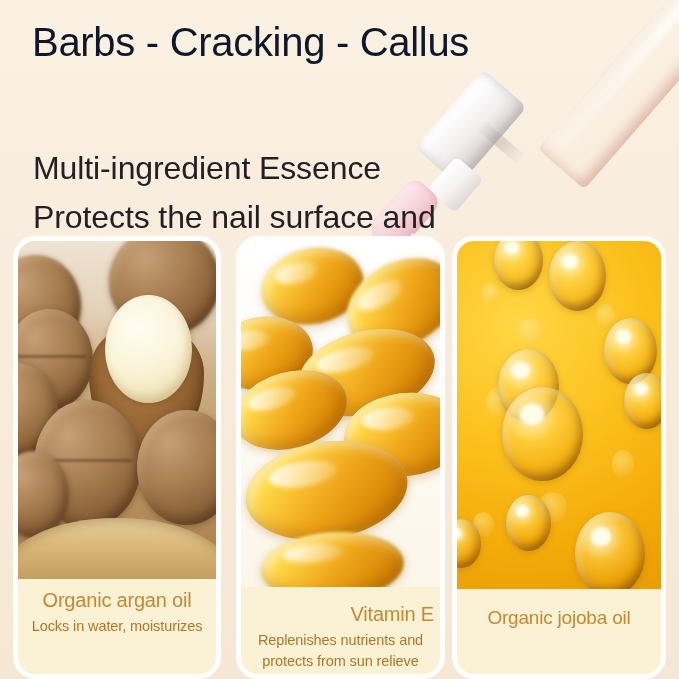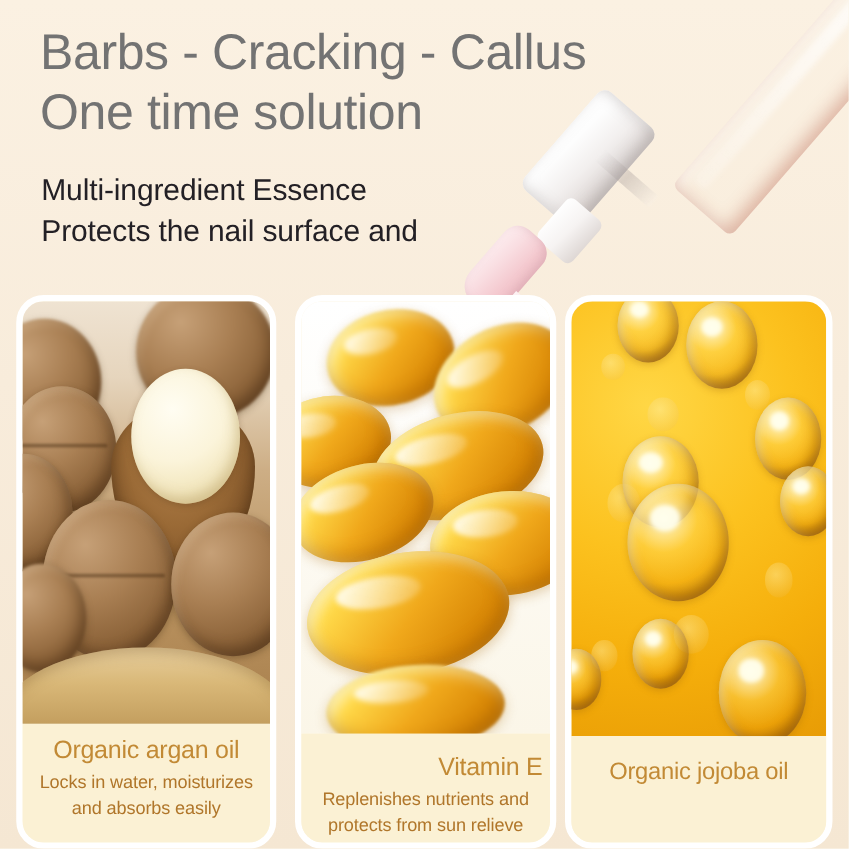--- a/index.html
+++ b/index.html
@@ -29,38 +29,39 @@
     position: absolute;
     left: 32px;
     top: 18px;
     width: 520px;
     z-index: 6;
   }
   .headline-line {
     font-size: 40px;
     line-height: 48px;
     font-weight: 400;
-    color: #737373;
+    color: #0f172a;
     letter-spacing: -0.3px;
     white-space: nowrap;
   }
   .subcopy {
     position: absolute;
     left: 33px;
     top: 136px;
     width: 400px;
     z-index: 6;
   }
   .subcopy-line {
-    font-size: 24px;
+    font-size: 32px;
     line-height: 33px;
     font-weight: 400;
     color: #232025;
     letter-spacing: -0.1px;
     white-space: nowrap;
+    margin-top: 16px;
   }
 
   
   .pen-wrap {
     position: absolute;
     left: 380px;
     top: -30px;
     width: 330px;
     height: 280px;
     z-index: 3;
@@ -378,21 +379,20 @@
       <div class="pen-collar"></div>
       <div class="pen-ring"></div>
       <div class="pen-neck"></div>
       <div class="pen-tip"></div>
       <div class="pen-tip-end"></div>
     </div>
   </div>
 
   <div class="headline">
     <div class="headline-line">Barbs - Cracking - Callus</div>
-    <div class="headline-line">One time solution</div>
   </div>
 
   <div class="subcopy">
     <div class="subcopy-line">Multi-ingredient Essence</div>
     <div class="subcopy-line">Protects the nail surface and</div>
   </div>
 
   <div class="cards">
 
     <div class="card card-1">
@@ -410,21 +410,20 @@
             <div class="nut-seam"></div>
           </div>
           <div class="nut" style="left:60%;top:50%;width:50%;height:34%;"></div>
           <div class="nut blur-soft" style="left:-10%;top:62%;width:36%;height:26%;"></div>
           <div class="bowl-rim"></div>
         </div>
       </div>
       <div class="card-caption">
         <div class="cap-title">Organic argan oil</div>
         <div class="cap-body">Locks in water, moisturizes</div>
-        <div class="cap-body">and absorbs easily</div>
       </div>
     </div>
 
     <div class="card card-2">
       <div class="card-photo">
         <div class="softgels">
           <div class="gel blur-soft" style="left:10%;top:2%;width:52%;height:22%;transform:rotate(-12deg);">
               <div class="gel-hl"></div>
             </div>
           <div class="gel blur-soft" style="left:52%;top:6%;width:58%;height:24%;transform:rotate(-28deg);">

